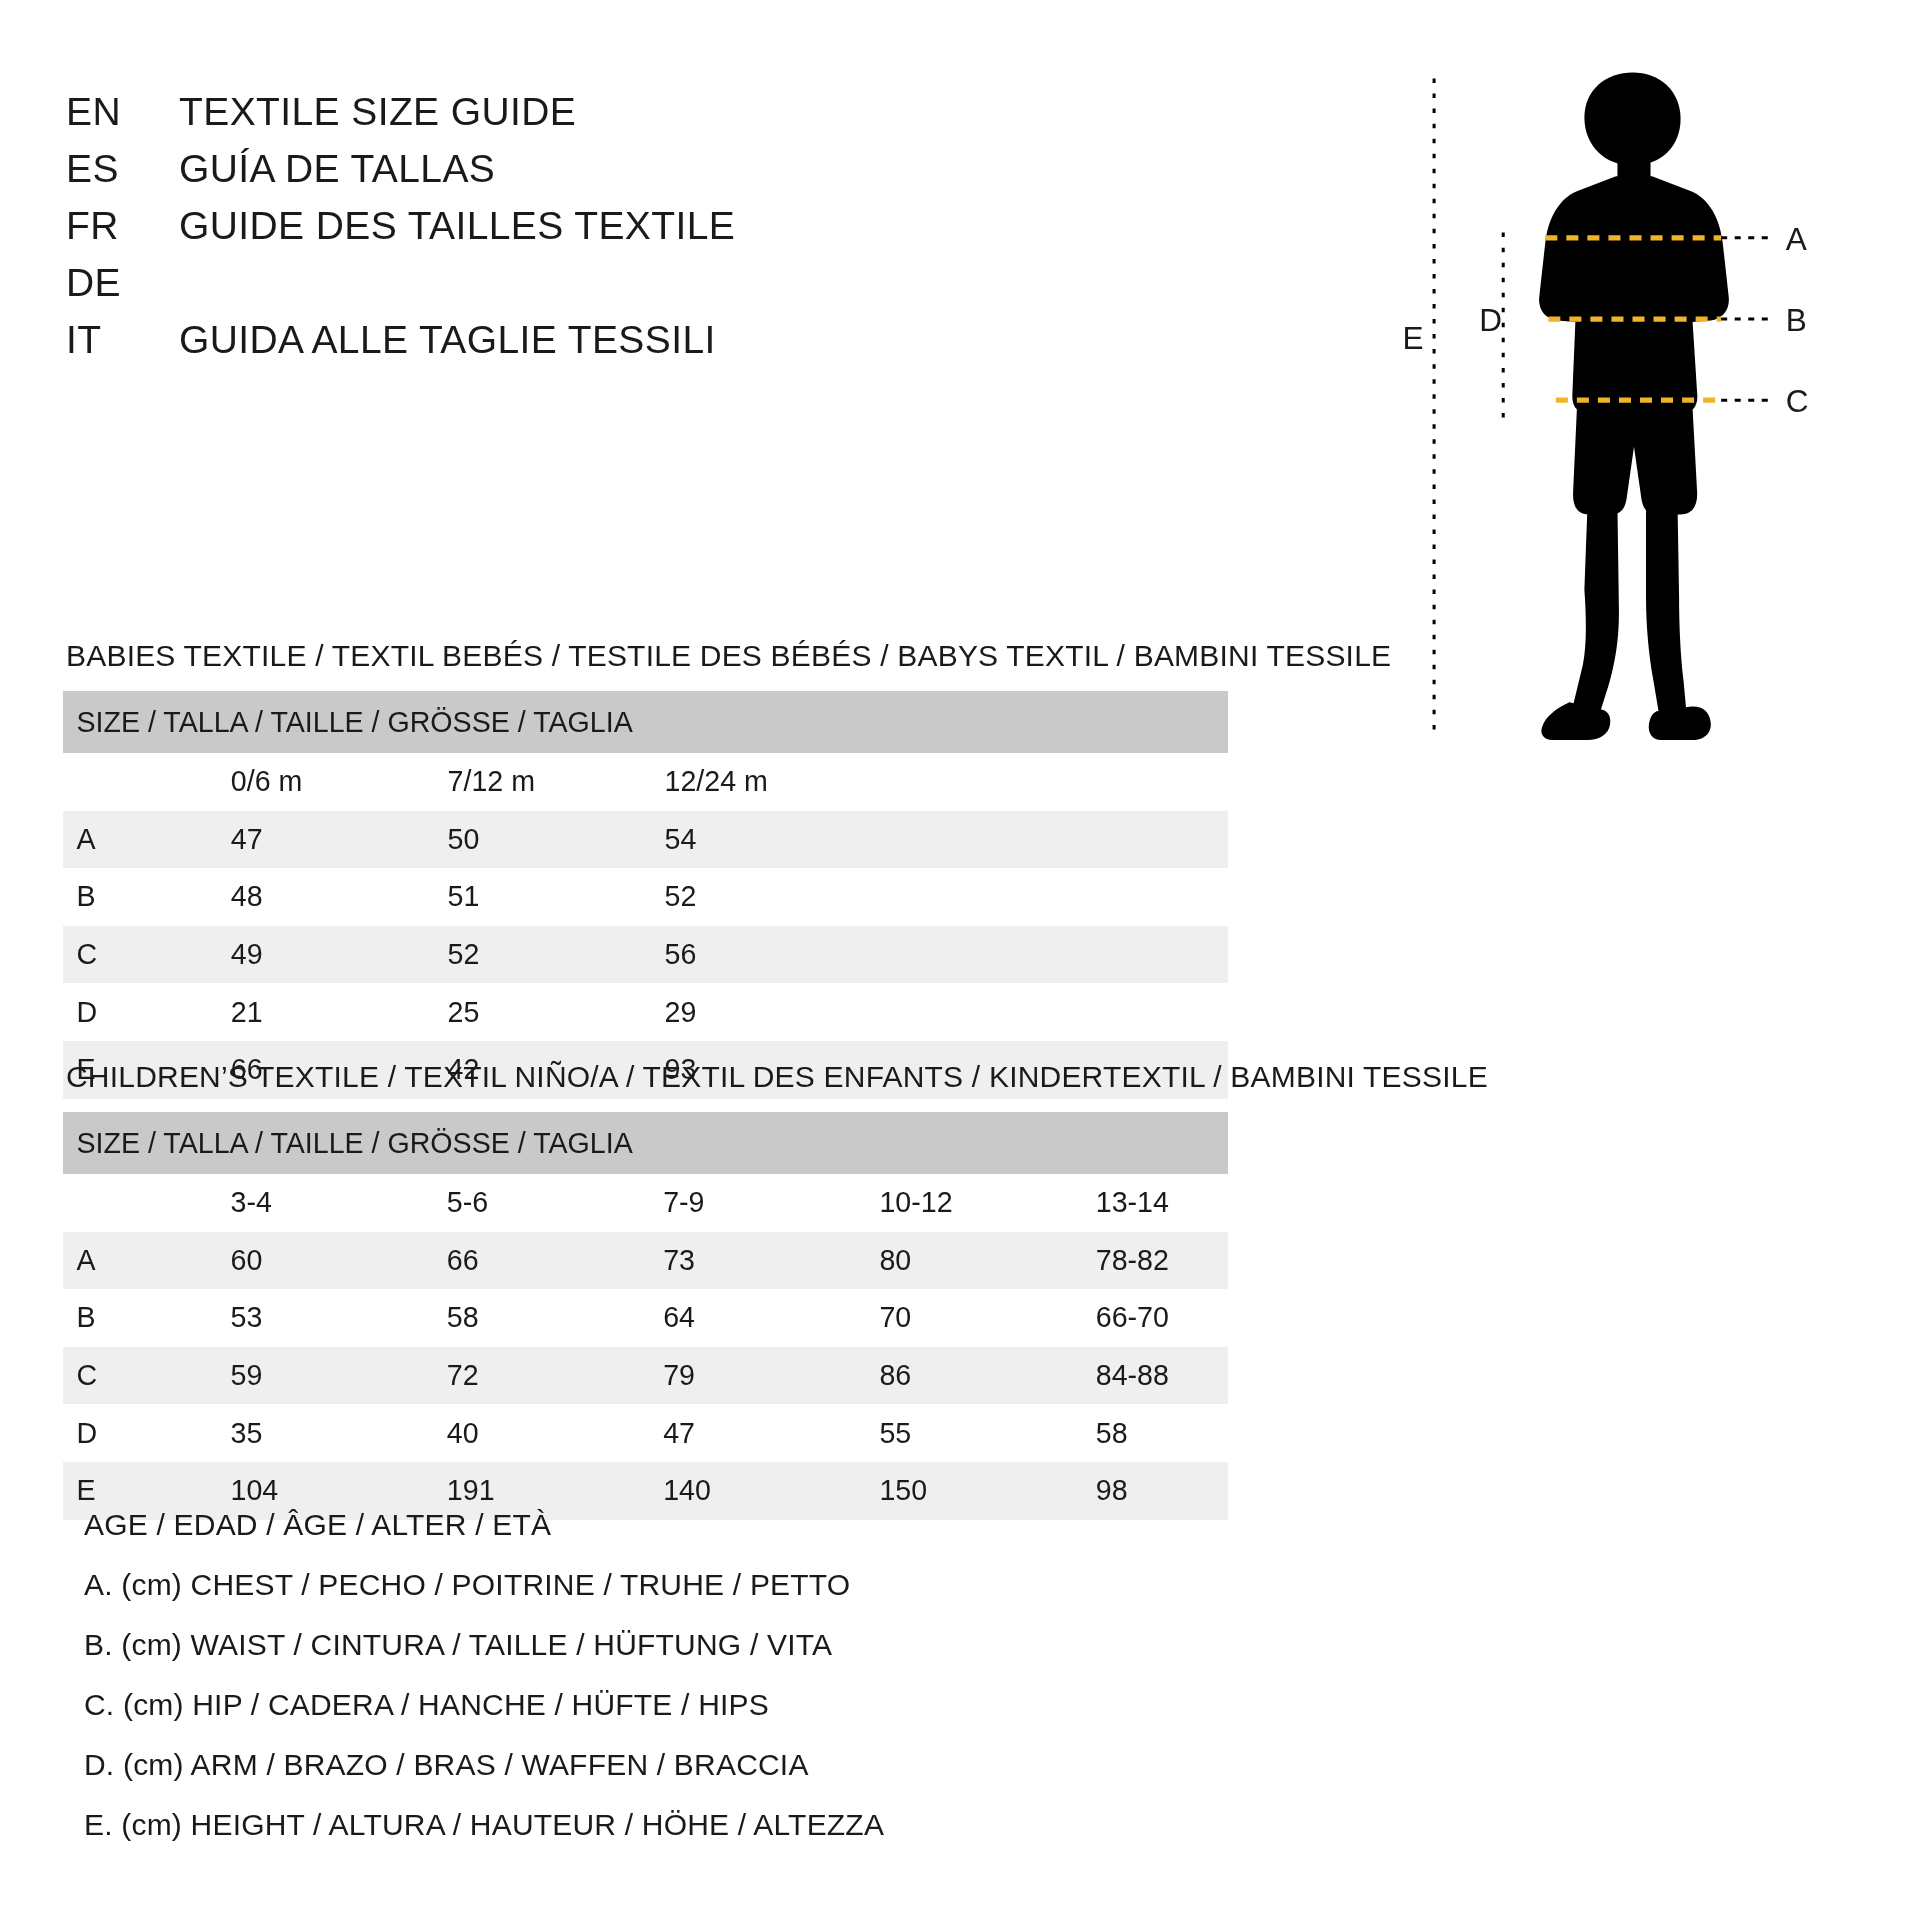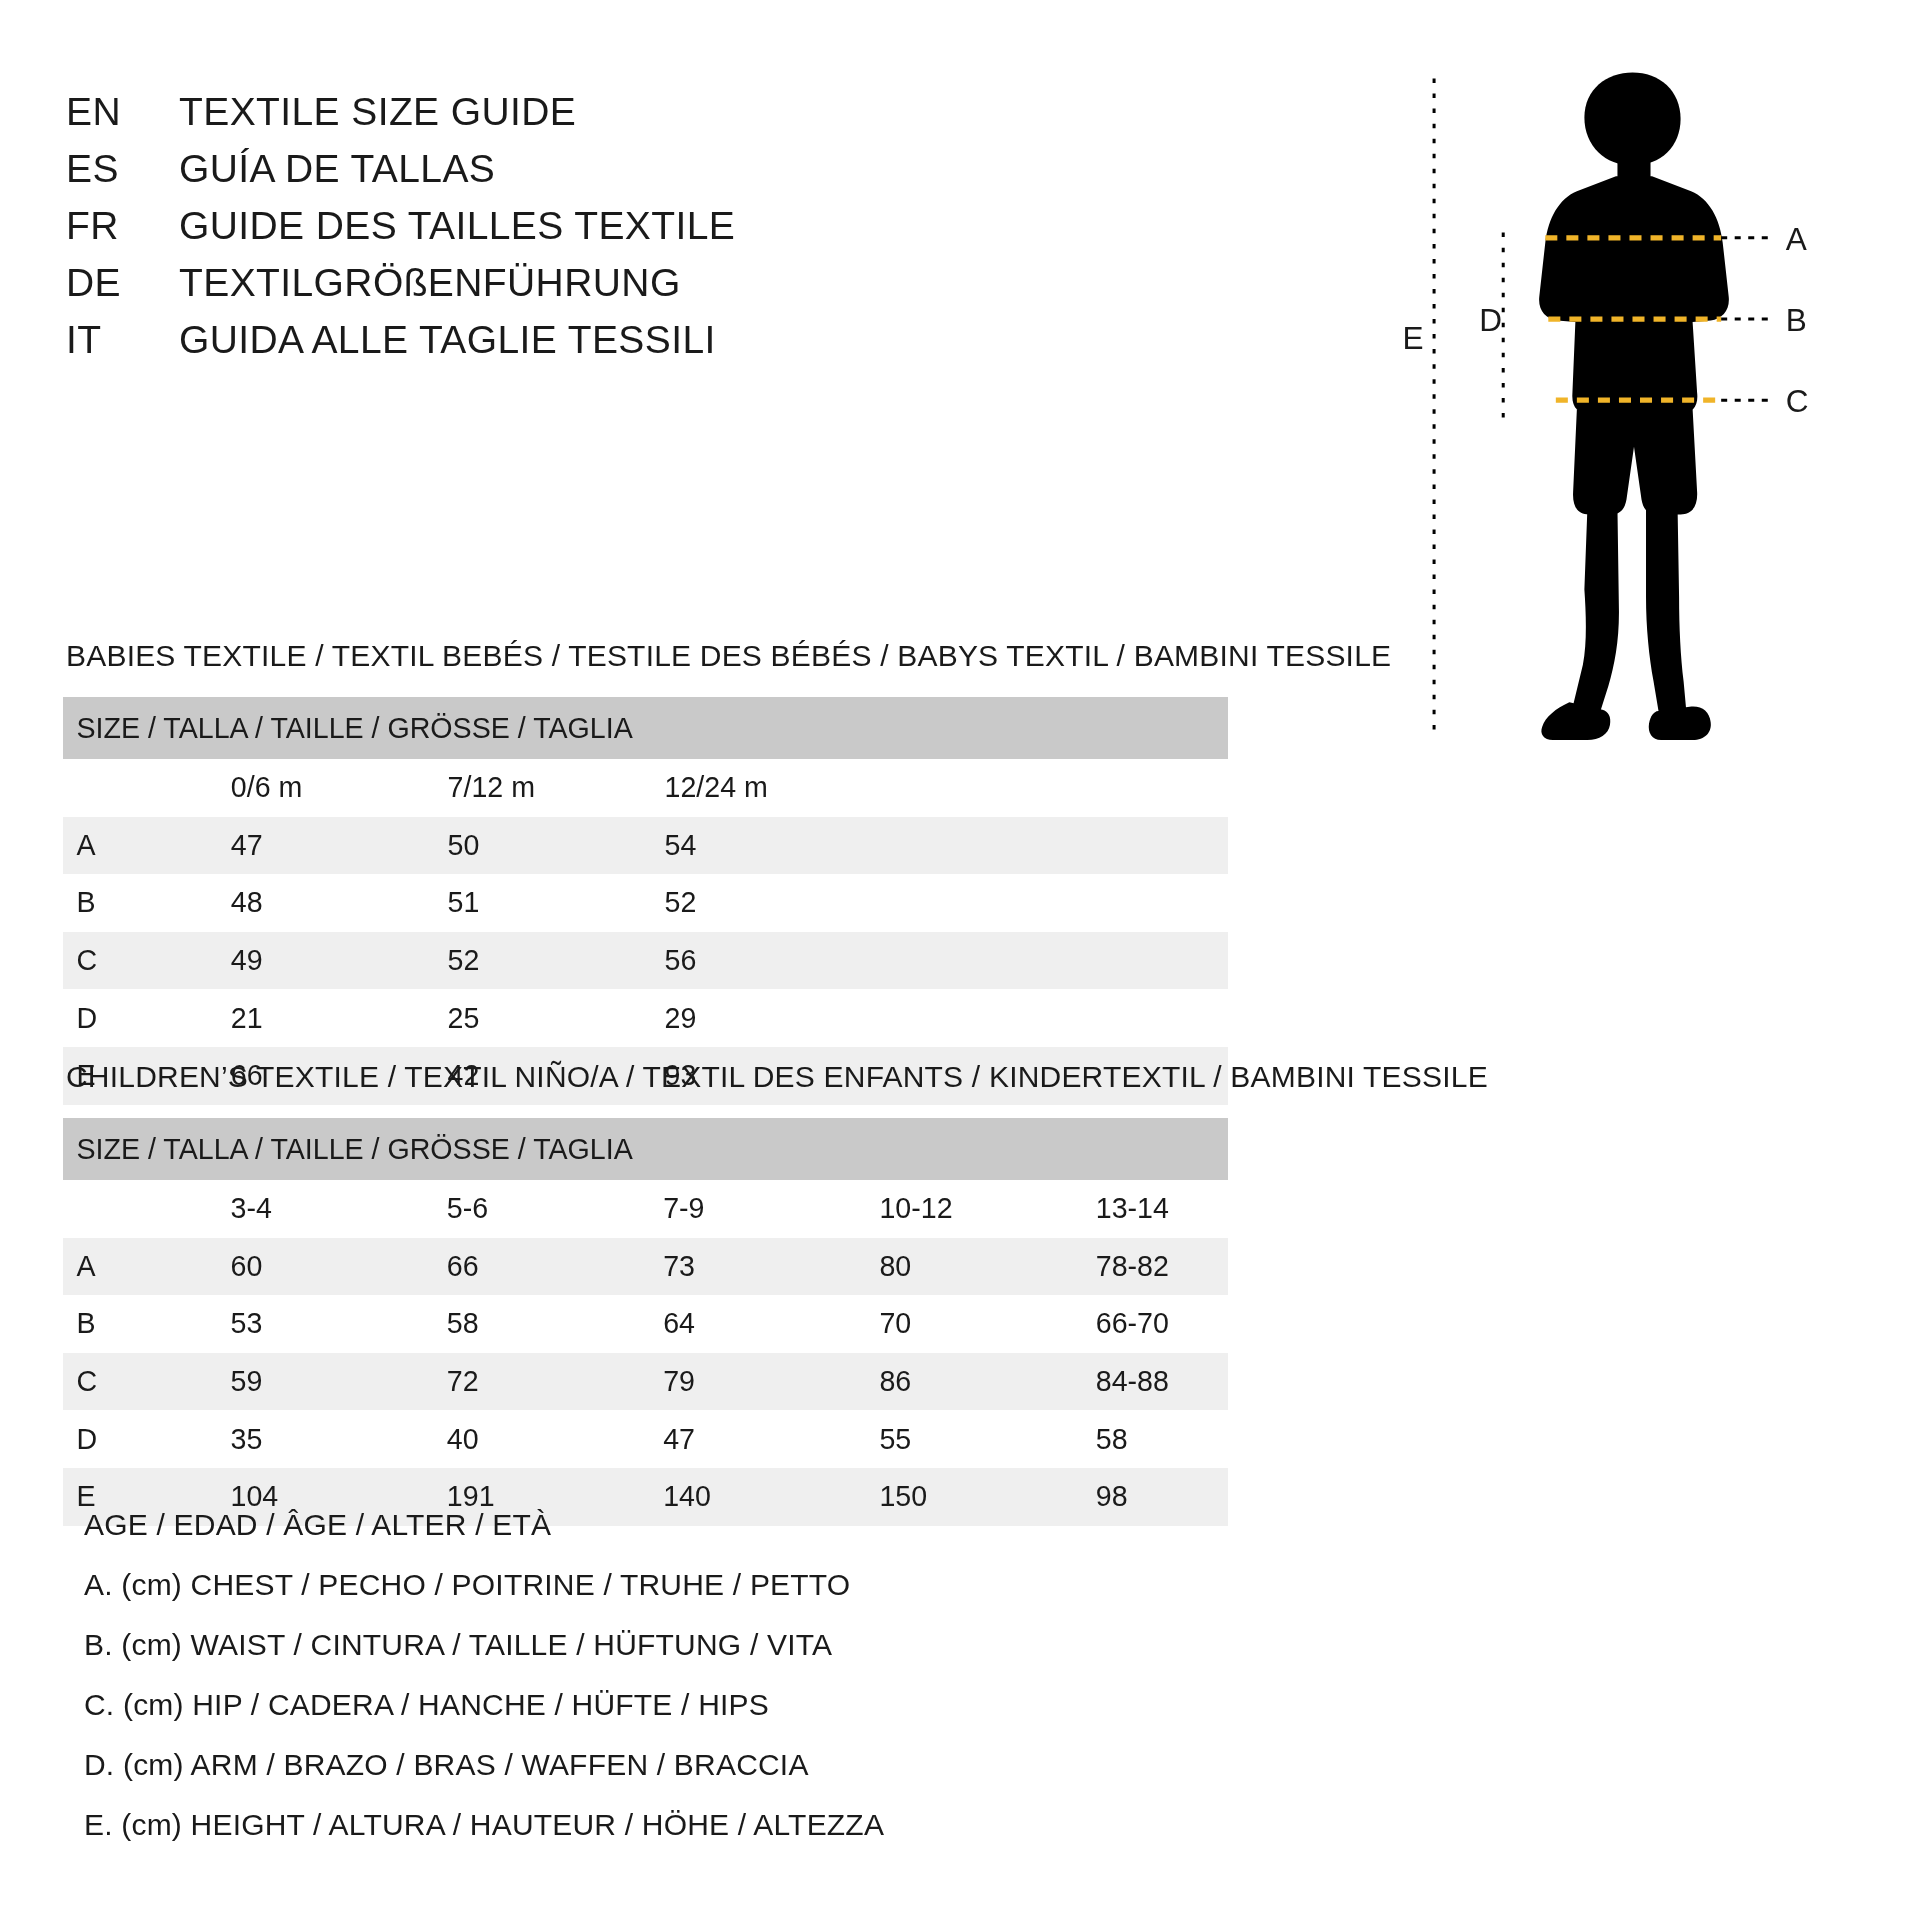--- a/index.html
+++ b/index.html
@@ -64,21 +64,20 @@
     white-space: nowrap;
   }
   #babies-heading { left: 66px; top: 639px; }
   #children-heading { left: 66px; top: 1060px; }
 
   
   .size-table {
     position: absolute;
     border-collapse: collapse;
     font-size: 28.6px;
-    margin-top: 6px;
   }
   #babies-table { left: 63px; top: 691px; width: 1165px; }
   #children-table { left: 63px; top: 1112px; width: 1165px; }
 
   .size-table .band-row td {
     background: #c9c9c9;
     font-size: 28.6px;
     padding: 10.5px 0 10.5px 13.5px;
     text-align: left;
   }
@@ -145,21 +144,20 @@
     <div class="title-row">
       <div class="title-lang">ES</div>
       <div class="title-text">GUÍA DE TALLAS</div>
     </div>
     <div class="title-row">
       <div class="title-lang">FR</div>
       <div class="title-text">GUIDE DES TAILLES TEXTILE</div>
     </div>
     <div class="title-row">
       <div class="title-lang">DE</div>
-      <div class="title-text">TEXTILGRÖßENFÜHRUNG</div>
     </div>
     <div class="title-row">
       <div class="title-lang">IT</div>
       <div class="title-text">GUIDA ALLE TAGLIE TESSILI</div>
     </div>
   </div>
 
   <div class="figure">
     <svg width="481" height="699" viewBox="0 0 640 930" xmlns="http://www.w3.org/2000/svg">
 

